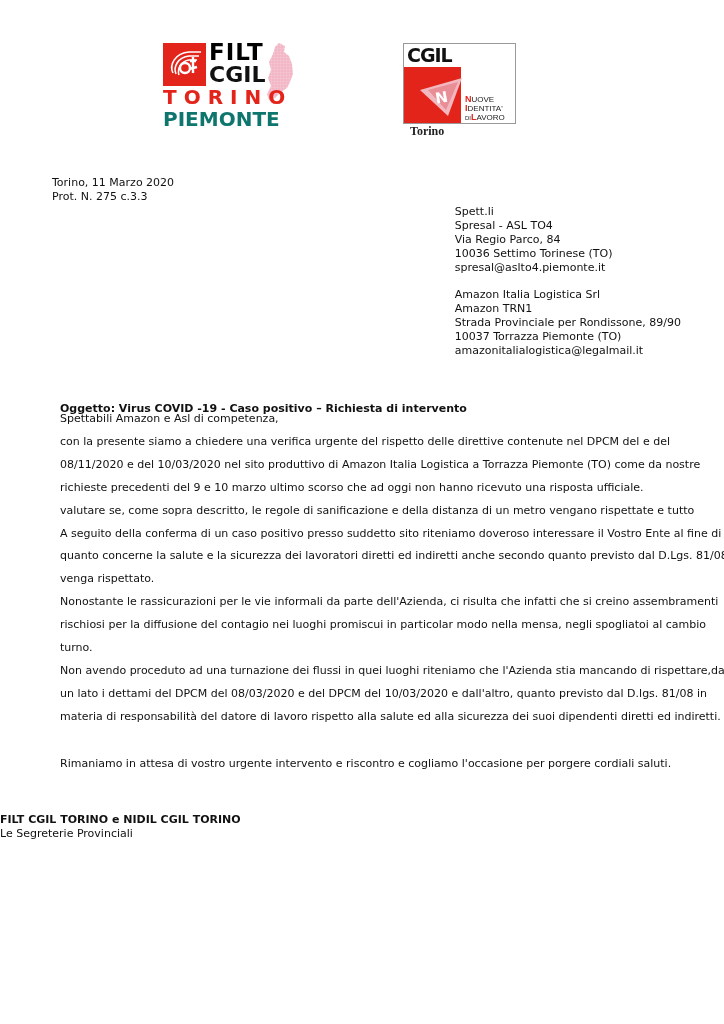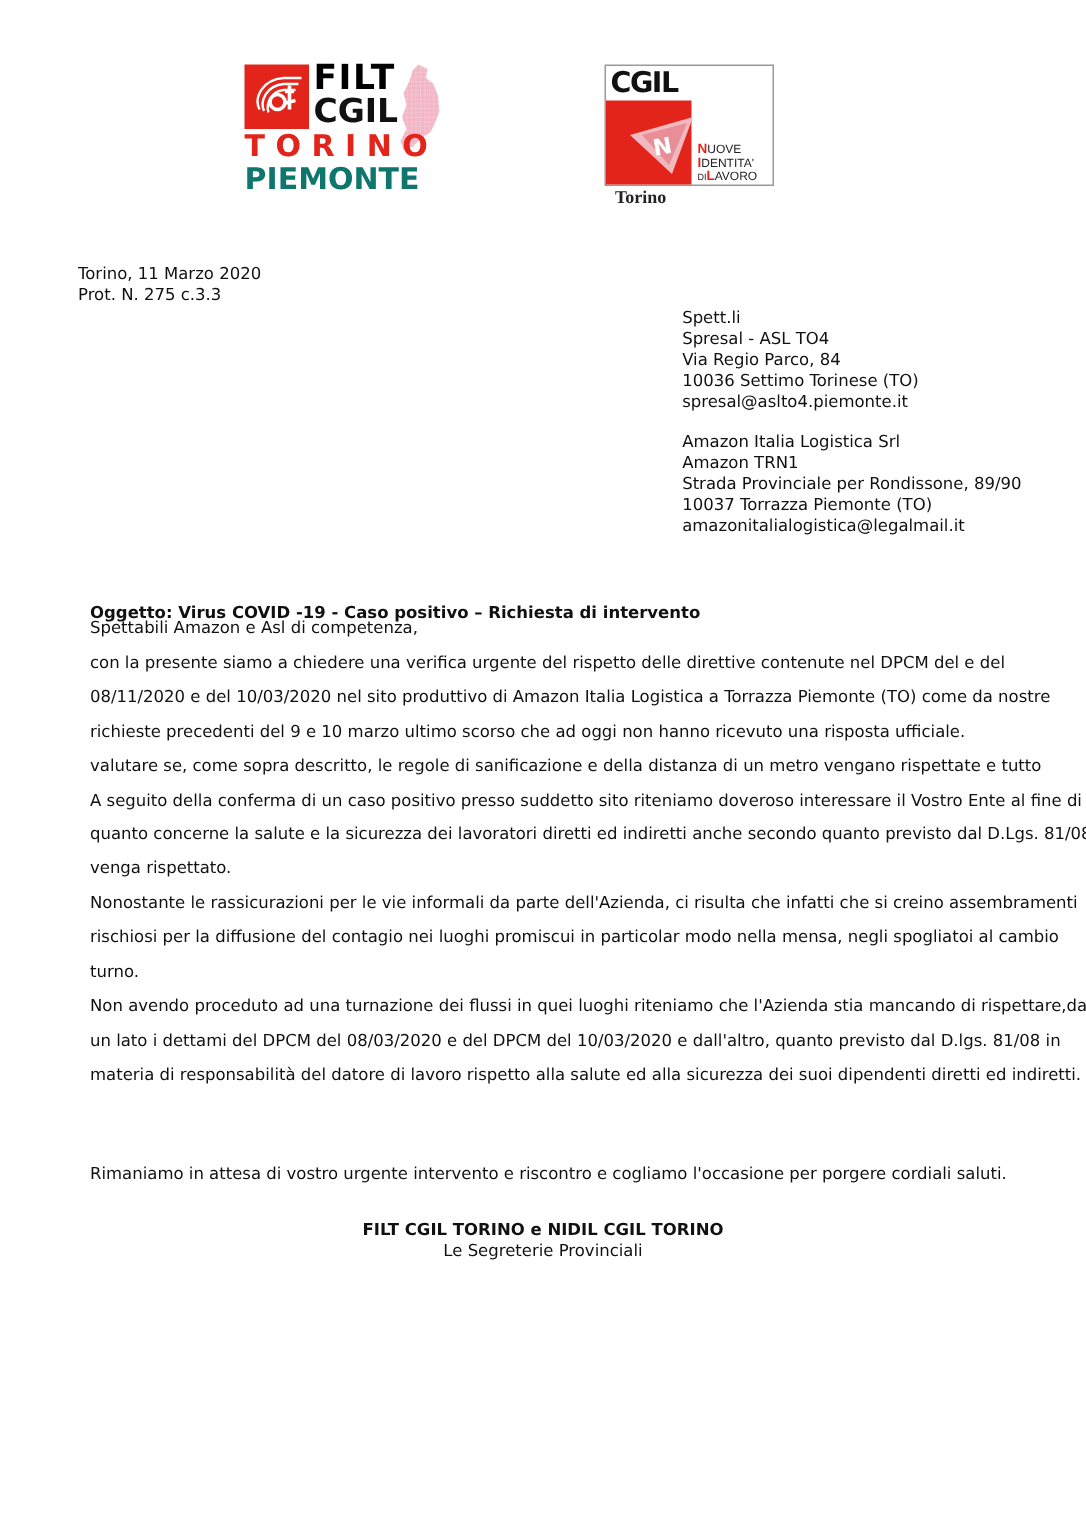--- a/index.html
+++ b/index.html
@@ -27,22 +27,22 @@
   #nidil-torino { left: 410px; top: 124px; font-family: "Liberation Serif", serif; font-weight: bold; font-size: 12px; color: #222; }
 
   
   .txt { font-size: 11px; line-height: 14px; white-space: nowrap; }
   #date-block { left: 52px; top: 176px; }
   #recipients { right: 43px; top: 205px; text-align: left; }
   .recip-block { margin-bottom: 13px; }
   #subject { left: 60px; top: 402px; font-weight: bold; }
   #body { left: 60px; top: 408px; width: 630px; }
   .body-line { font-size: 11px; line-height: 22.9px; white-space: nowrap; }
-  #closing { left: 60px; top: 776px; text-align: right; }
-  #signature { left: 0; width: 724px; top: 813px; text-align: center; }
+  #closing { left: 60px; top: 757px; text-align: right; }
+  #signature { left: 0; width: 724px; top: 813px; }
   #sig-org { font-weight: bold; }
 </style>
 </head>
 <body>
 
 <div class="abs" id="filt-mark">
   <svg width="43" height="43" viewBox="0 0 43 43">
     <g fill="none" stroke="#fff" stroke-width="1.6">
       <path d="M10 30 C 6 22, 12 10, 26 9 L 38 9"></path>
       <path d="M13 31 C 10 24, 15 14, 26 13 L 36 13"></path>

